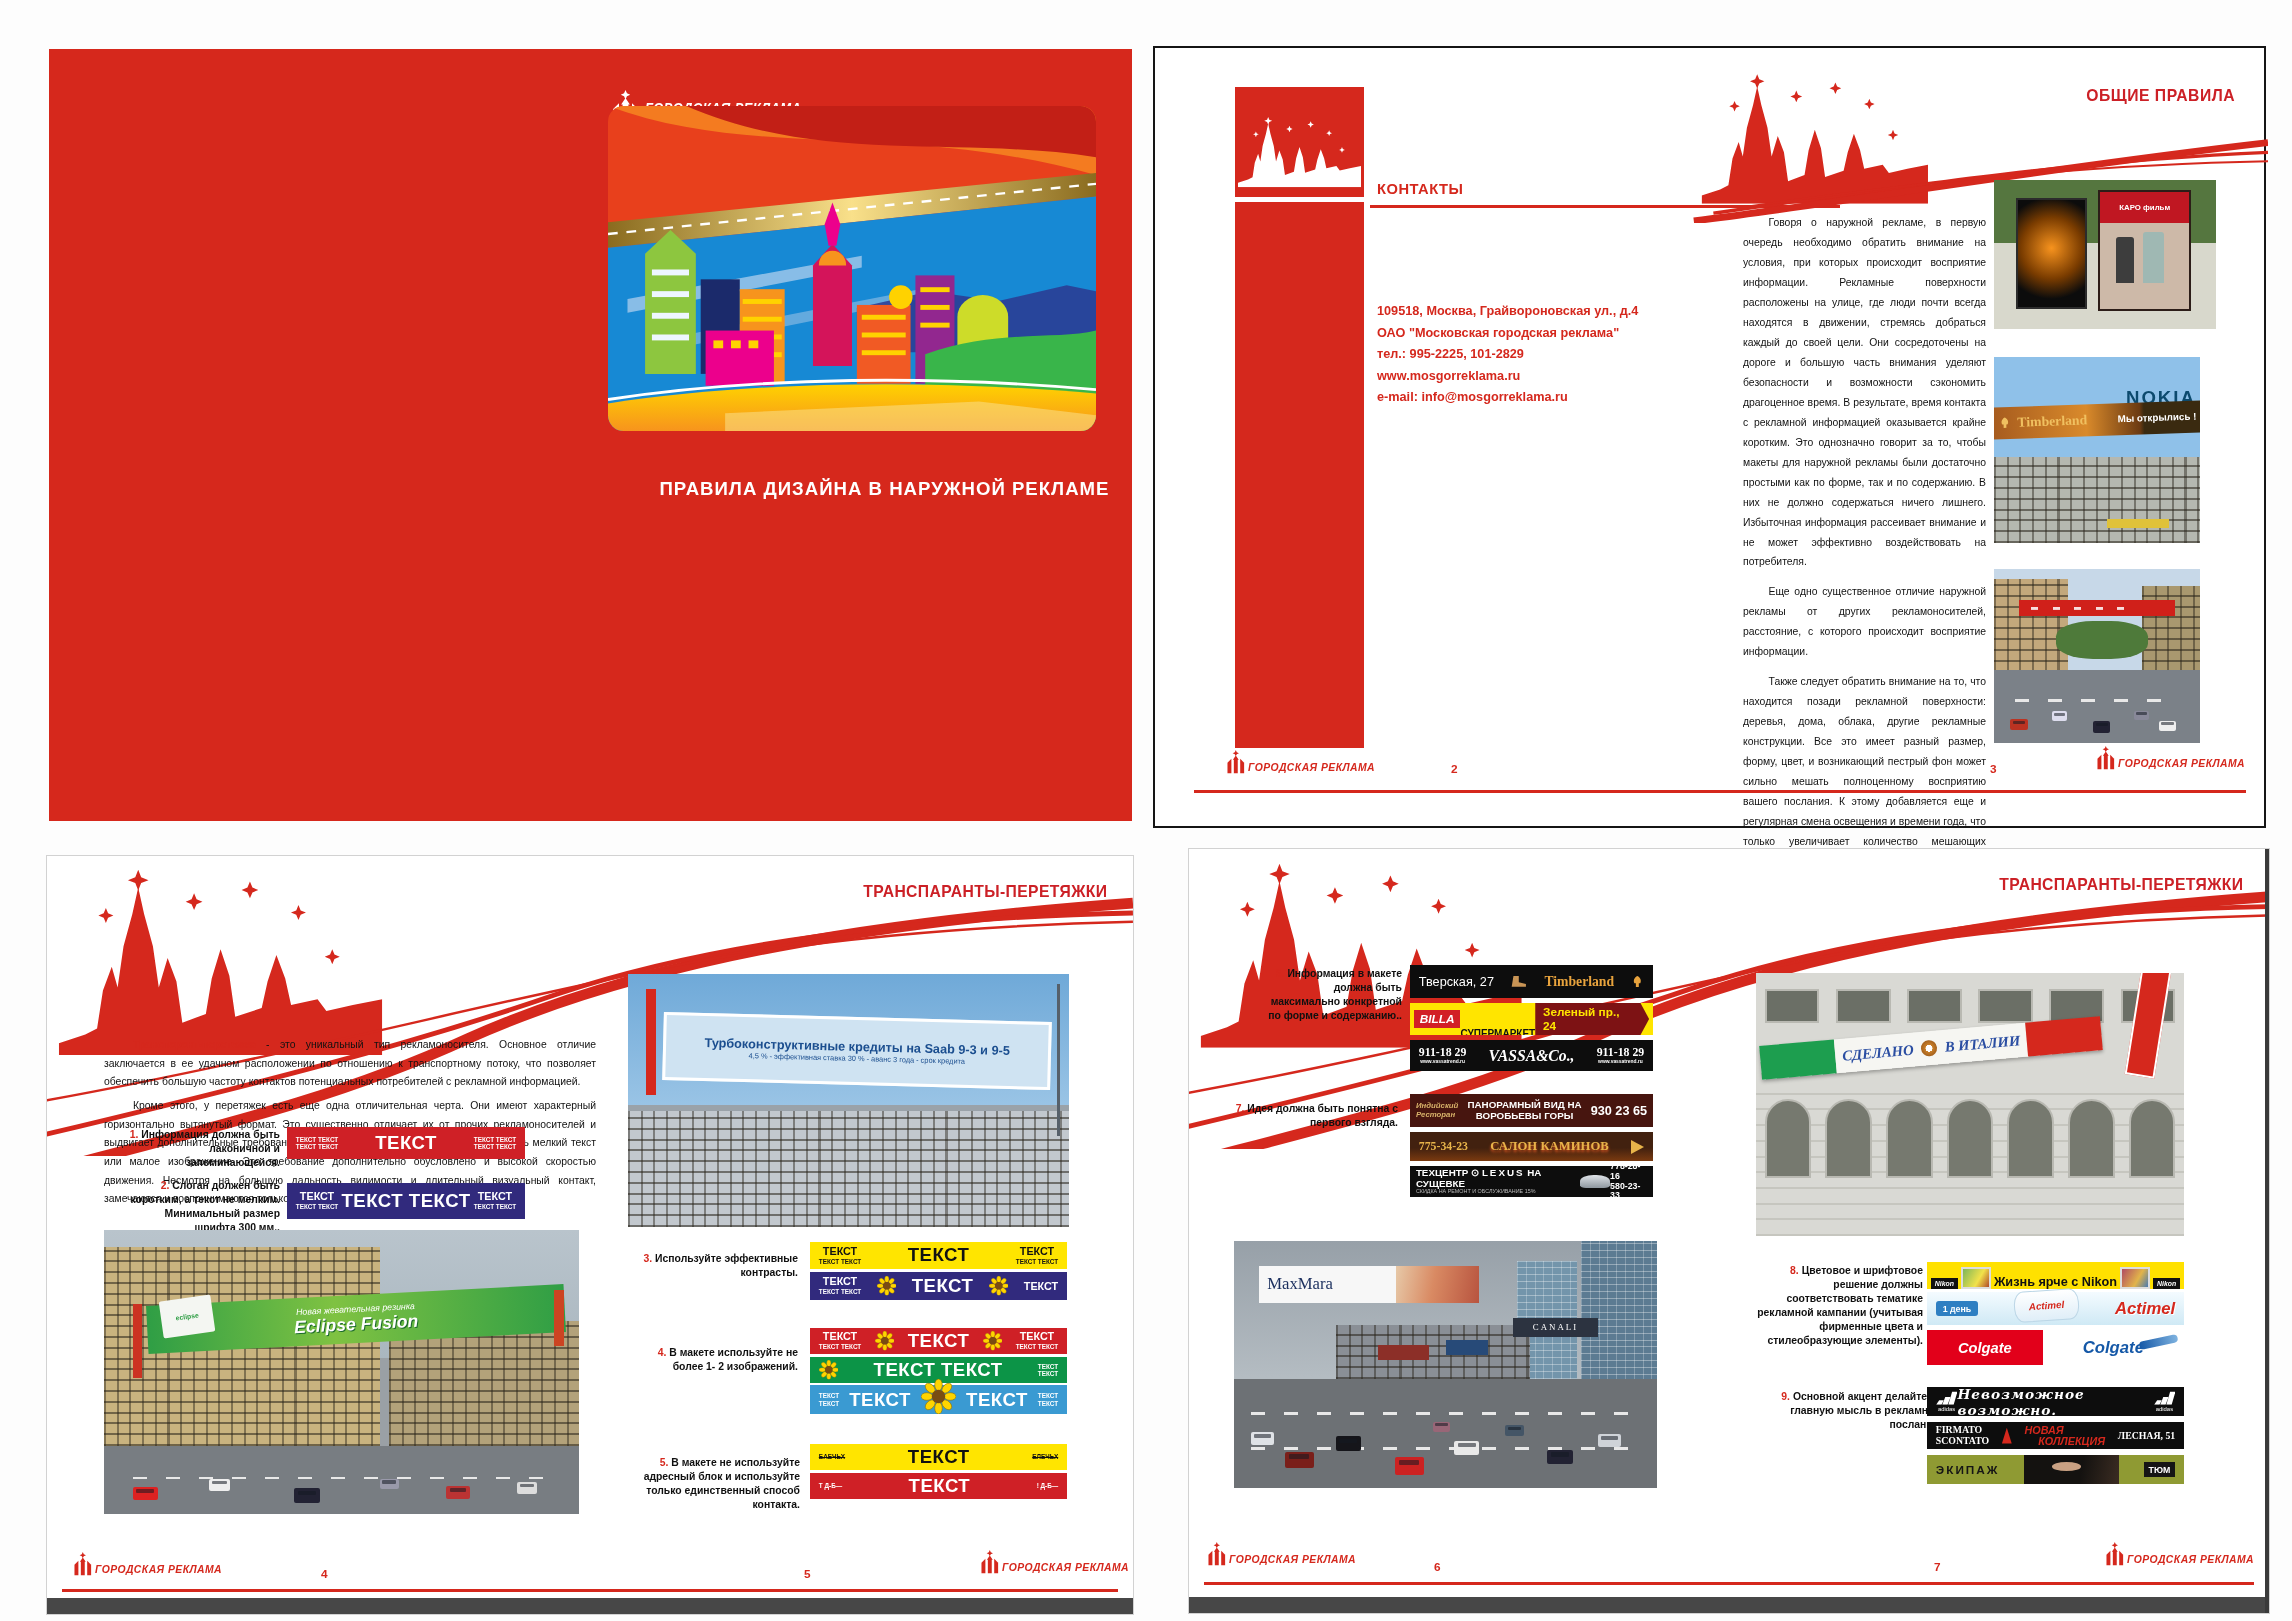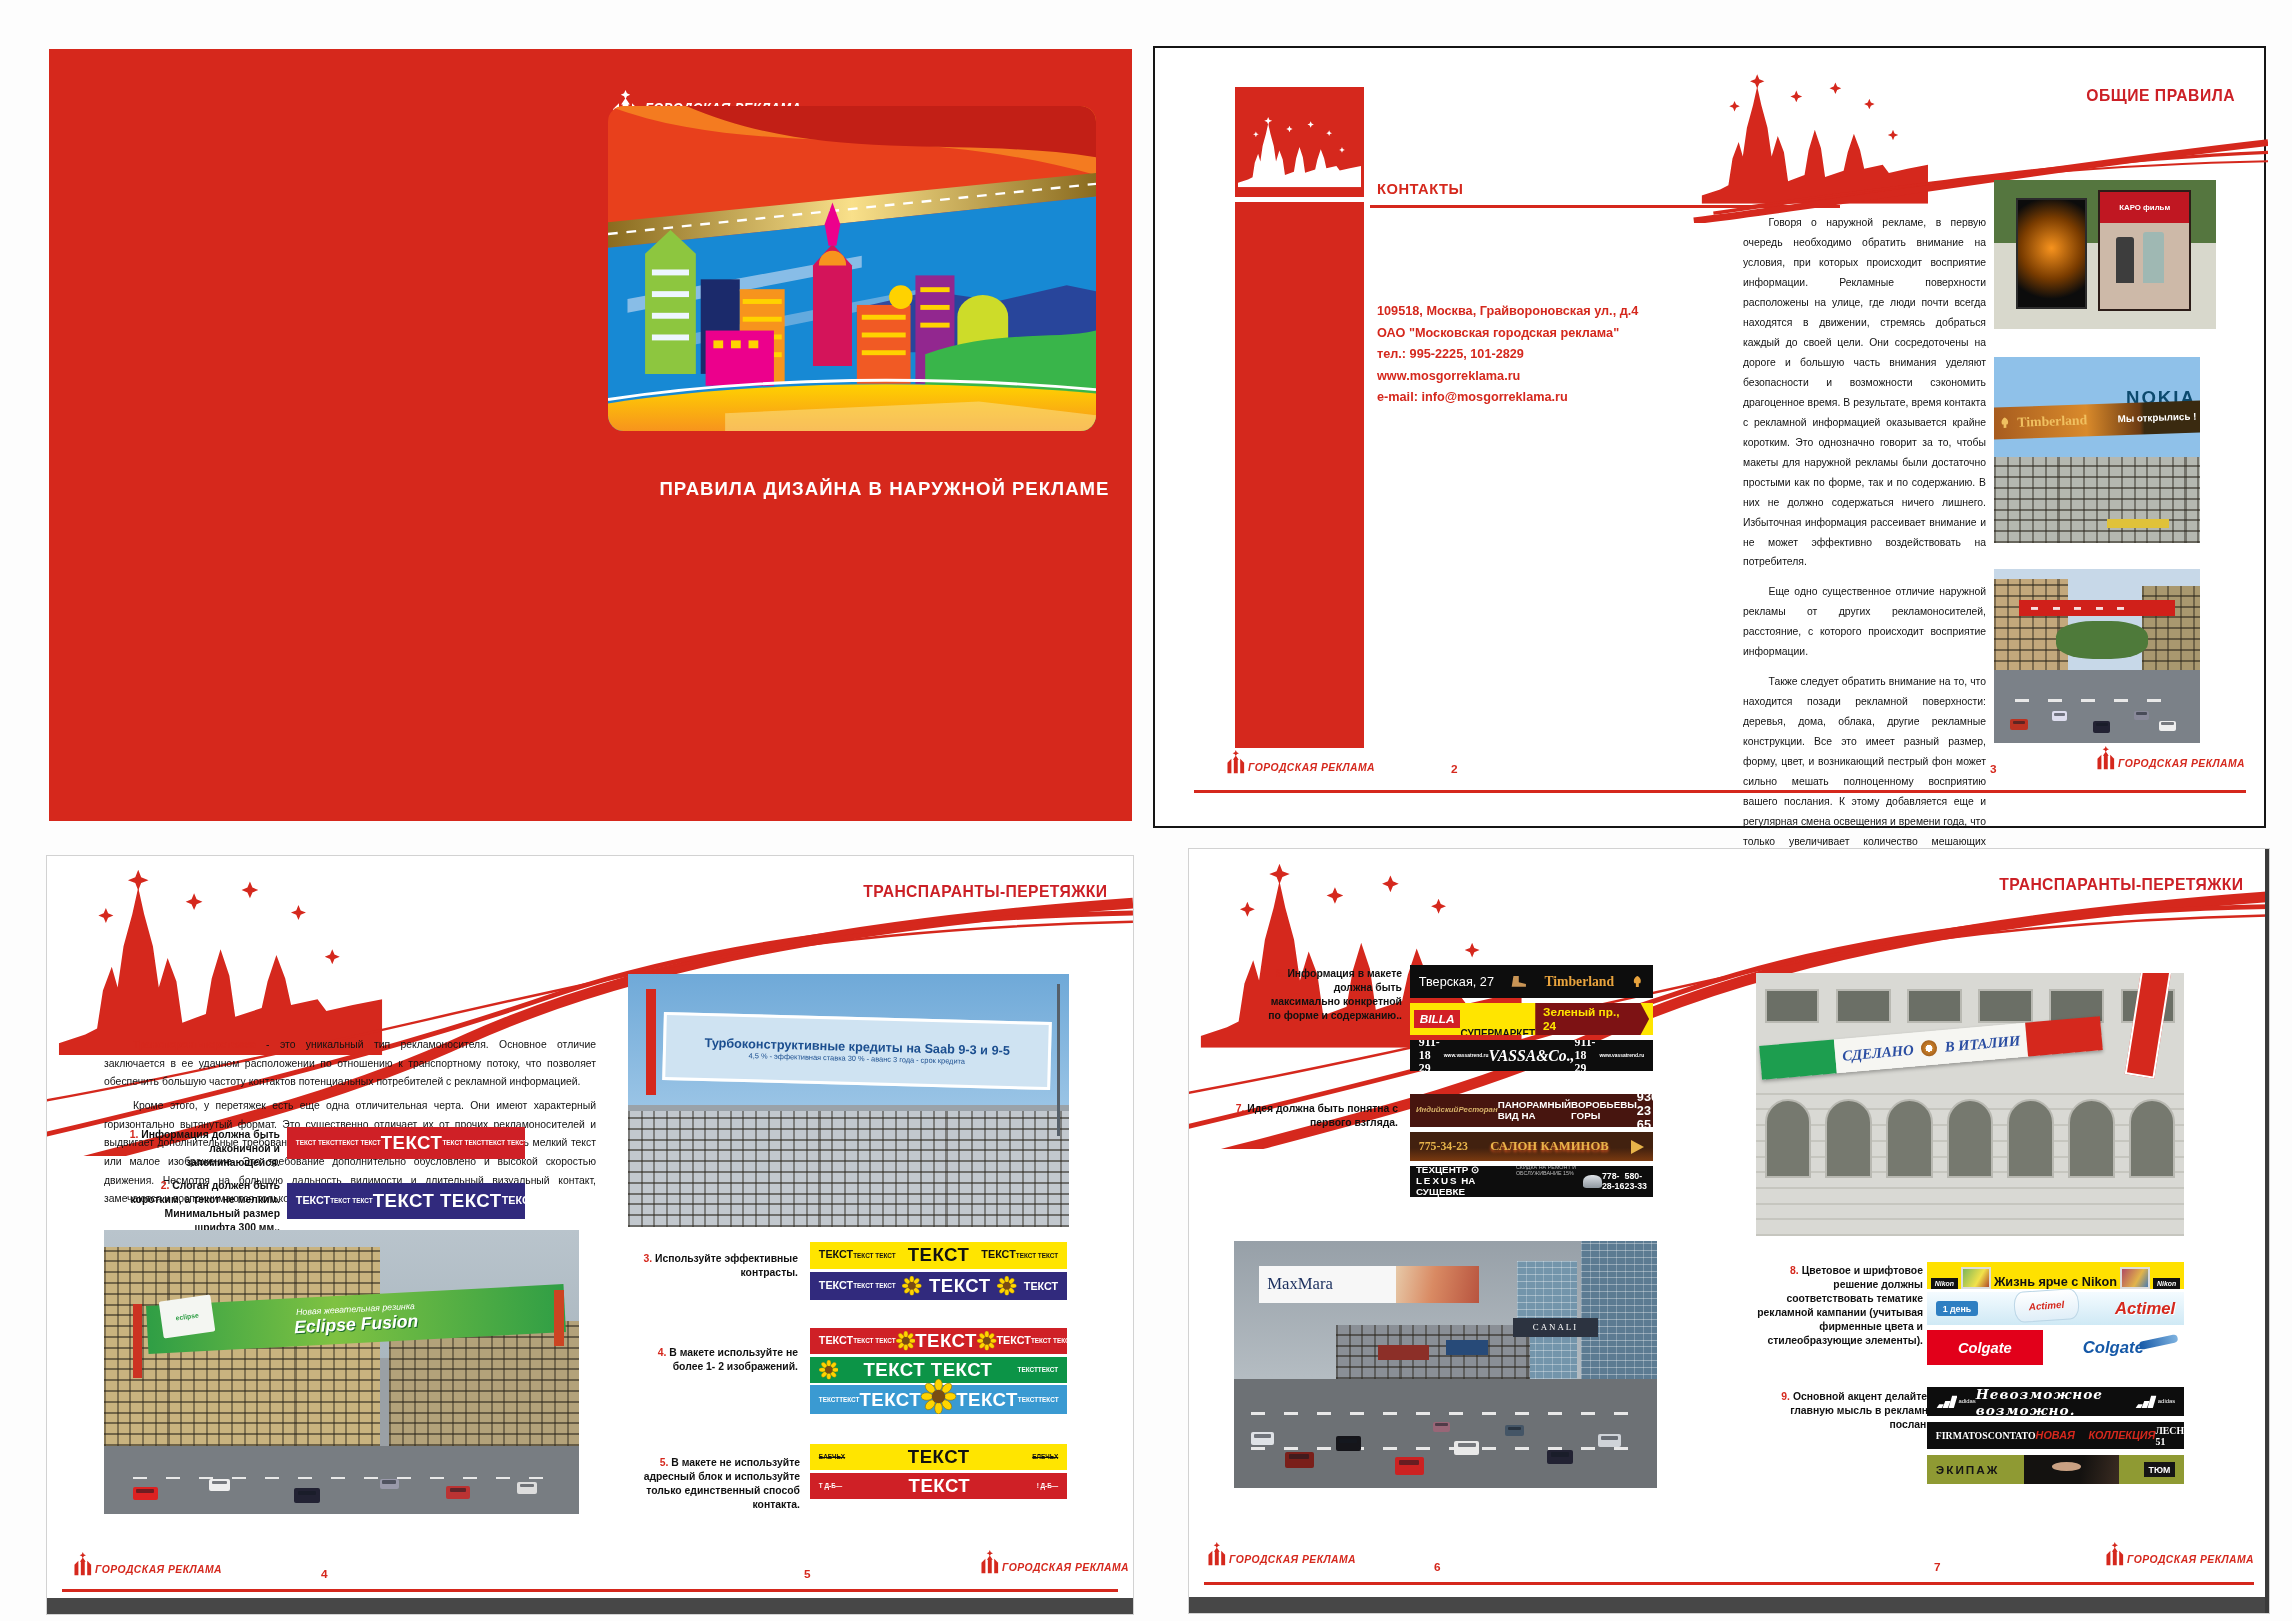--- a/index.html
+++ b/index.html
@@ -38,21 +38,21 @@
   .intro p{margin:0 0 5.9px 0;text-indent:29px;}
   .lead{color:#d5281d;font-weight:bold;}
   .item{position:absolute;font-size:10.4px;font-weight:bold;text-align:right;line-height:1.35;color:#101010;}
   .item .num{color:#d5281d;}
   
   .bx{position:absolute;display:flex;align-items:center;justify-content:space-between;padding:0 8.8px;box-sizing:border-box;font-weight:bold;color:#fff;overflow:visible;}
   .bx.clip{overflow:hidden;}
   .t-big{font-size:18.6px;letter-spacing:0.5px;white-space:nowrap;}
   .t-med{font-size:10.8px;white-space:nowrap;}
   .t-tiny{font-size:6.4px;line-height:1.15;white-space:nowrap;}
-  .col{display:flex;flex-direction:row;align-items:center;line-height:1.1;}
+  .col{display:flex;flex-direction:column;align-items:center;line-height:1.1;}
   .dark{color:#111;}
   .sun{width:19.6px;height:19.6px;flex:0 0 auto;}
   .sun-big{width:35px;height:35px;margin-top:-6.9px;flex:0 0 auto;}
   .strike{text-decoration:line-through;}
   .serif{font-family:"Liberation Serif",serif;}
   
   .layer{position:absolute;}
   .wingrid{background-image:repeating-linear-gradient(0deg,rgba(40,35,25,.55) 0 2px,transparent 2px 10.8px),repeating-linear-gradient(90deg,rgba(40,35,25,.45) 0 2px,transparent 2px 12.7px);}
   .glassgrid{background-image:repeating-linear-gradient(0deg,rgba(255,255,255,.35) 0 1px,transparent 1px 6.9px),repeating-linear-gradient(90deg,rgba(255,255,255,.25) 0 1px,transparent 1px 8.8px);}
   .lane{background-image:repeating-linear-gradient(90deg,#e8e8e8 0 13.7px,transparent 13.7px 33px);height:2.9px;}

